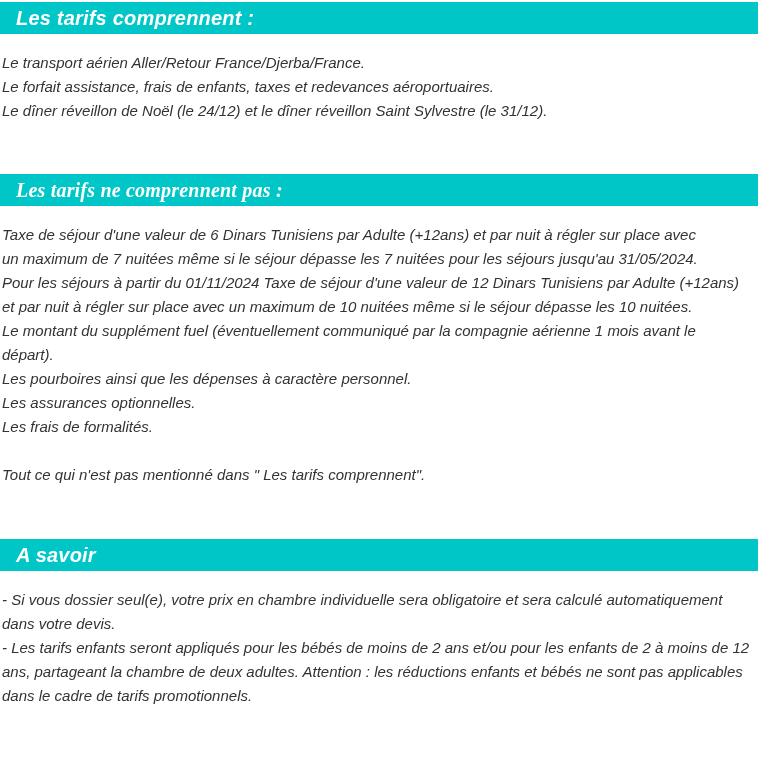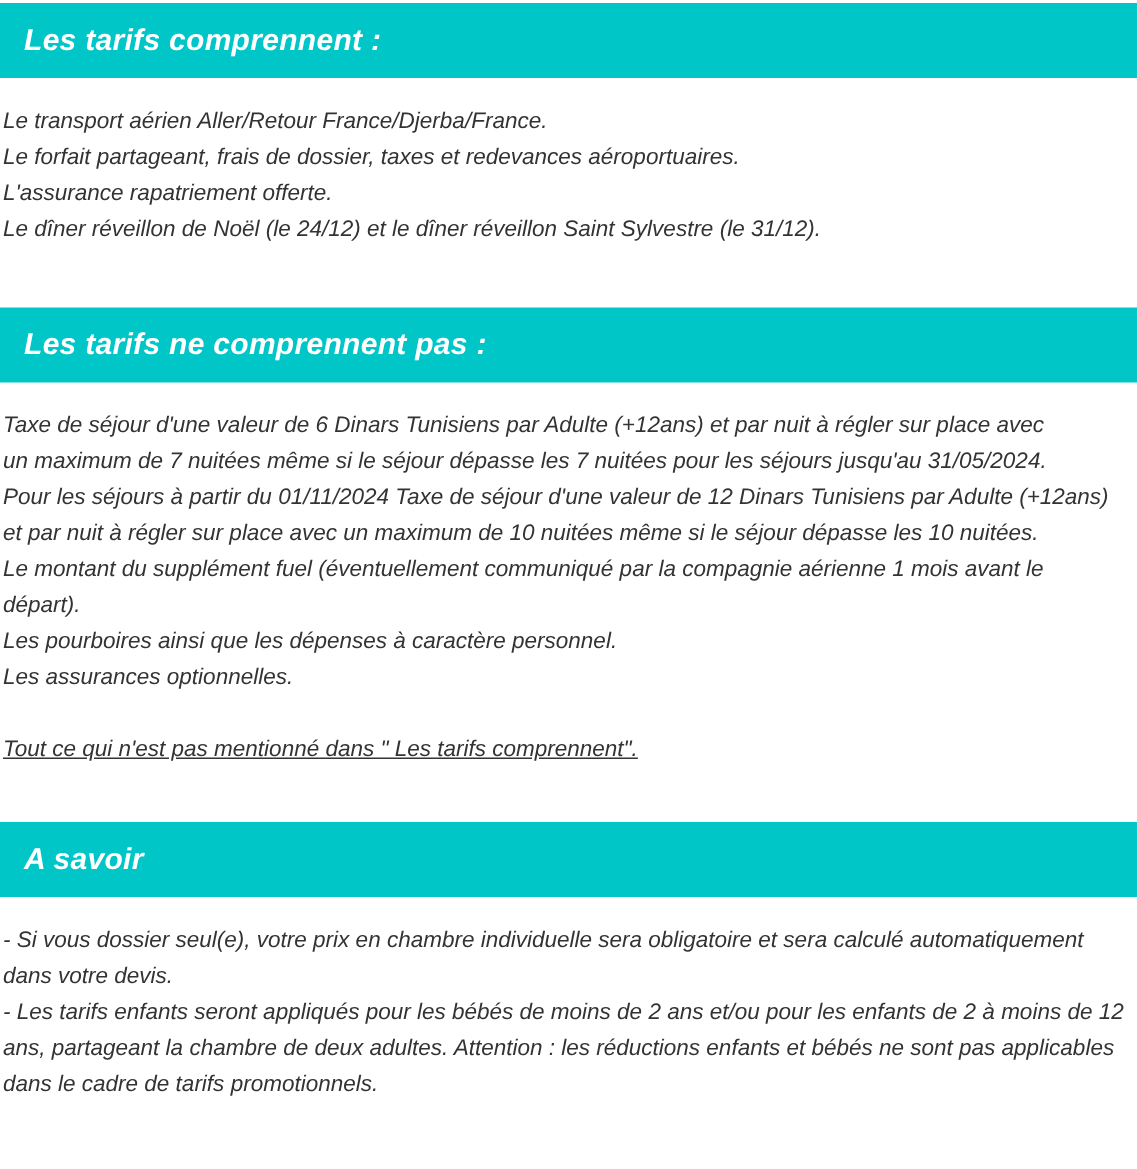--- a/index.html
+++ b/index.html
@@ -6,72 +6,72 @@
   * { box-sizing: border-box; }
   html, body { margin: 0; padding: 0; }
   body {
     width: 758px;
     min-height: 779px;
     background: #ffffff;
     font-family: "Liberation Sans", sans-serif;
   }
   .section-header {
     background: var(--accent);
-    height: 50px;
+    height: 32px;
     display: flex;
     align-items: center;
     padding-left: 16px;
   }
   .bar-first  { margin-top: 2px; }
-  .bar-second { margin-top: 40px; }
-  .bar-third  { margin-top: 36px; }
+  .bar-second { margin-top: 51px; font-family: Liberation Serif, serif; }
+  .bar-third  { margin-top: 52px; }
   .section-title {
     color: #ffffff;
     font-size: 20px;
     font-weight: 700;
     font-style: italic;
     letter-spacing: 0.2px;
   }
   .section-body {
     padding: 17px 8px 0 2px;
     color: var(--body-text);
     font-size: 15px;
     font-style: italic;
     line-height: 24px;
   }
   .section-body p { margin: 0; }
-  .gap-above { margin-top: 24px !important; text-decoration: underline; }
+  .gap-above { margin-top: 24px !important; }
 </style>
 </head>
 <body>
 
 <div>
   <div class="section-header bar-first">
     <span class="section-title">Les tarifs comprennent :</span>
   </div>
   <div class="section-body">
     <p>Le transport aérien Aller/Retour  France/Djerba/France.</p>
-    <p>Le forfait partageant, frais de dossier, taxes et redevances aéroportuaires.</p>
-    <p>L'assurance rapatriement offerte.</p>
+    <p>Le forfait assistance, frais de enfants, taxes et redevances aéroportuaires.</p>
     <p>Le dîner réveillon de Noël (le 24/12) et le dîner réveillon Saint Sylvestre (le 31/12).</p>
   </div>
 </div>
 
 <div>
   <div class="section-header bar-second">
     <span class="section-title">Les tarifs ne comprennent pas :</span>
   </div>
   <div class="section-body">
     <p>Taxe de séjour d'une valeur de 6 Dinars Tunisiens par Adulte (+12ans) et par nuit à régler sur place avec</p>
     <p>un maximum de 7 nuitées même si le séjour dépasse les 7 nuitées pour les séjours jusqu'au 31/05/2024.</p>
     <p>Pour les séjours à partir du 01/11/2024 Taxe de séjour d'une valeur de 12 Dinars Tunisiens par Adulte (+12ans)</p>
     <p>et par nuit à régler sur place avec un maximum de 10 nuitées même si le séjour dépasse les 10 nuitées.</p>
     <p>Le montant du supplément fuel (éventuellement communiqué par la compagnie aérienne 1 mois avant le départ).</p>
     <p>Les pourboires ainsi que les dépenses à caractère personnel.</p>
     <p>Les assurances optionnelles.</p>
+    <p>Les frais de formalités.</p>
     <p class="gap-above">Tout ce qui n'est pas mentionné dans " Les tarifs comprennent".</p>
   </div>
 </div>
 
 <div>
   <div class="section-header bar-third">
     <span class="section-title">A savoir</span>
   </div>
   <div class="section-body">
     <p>- Si vous dossier seul(e), votre prix en chambre individuelle sera obligatoire et sera calculé automatiquement dans votre devis.</p>

